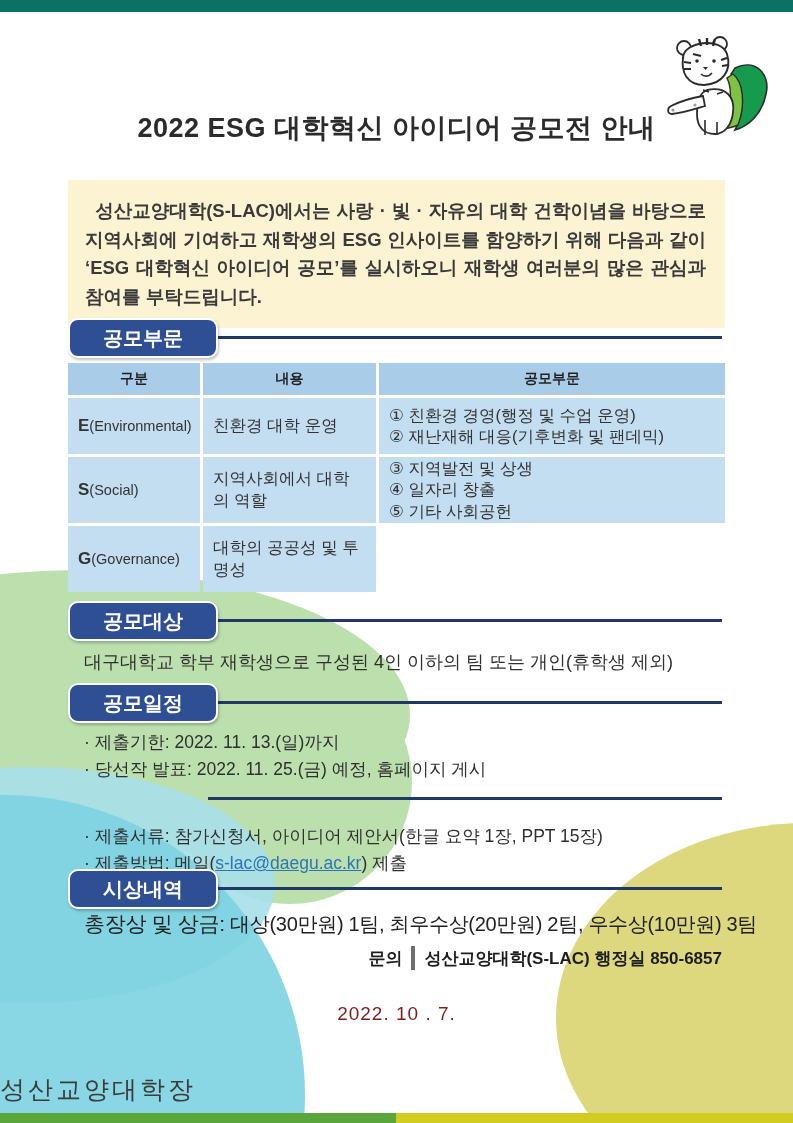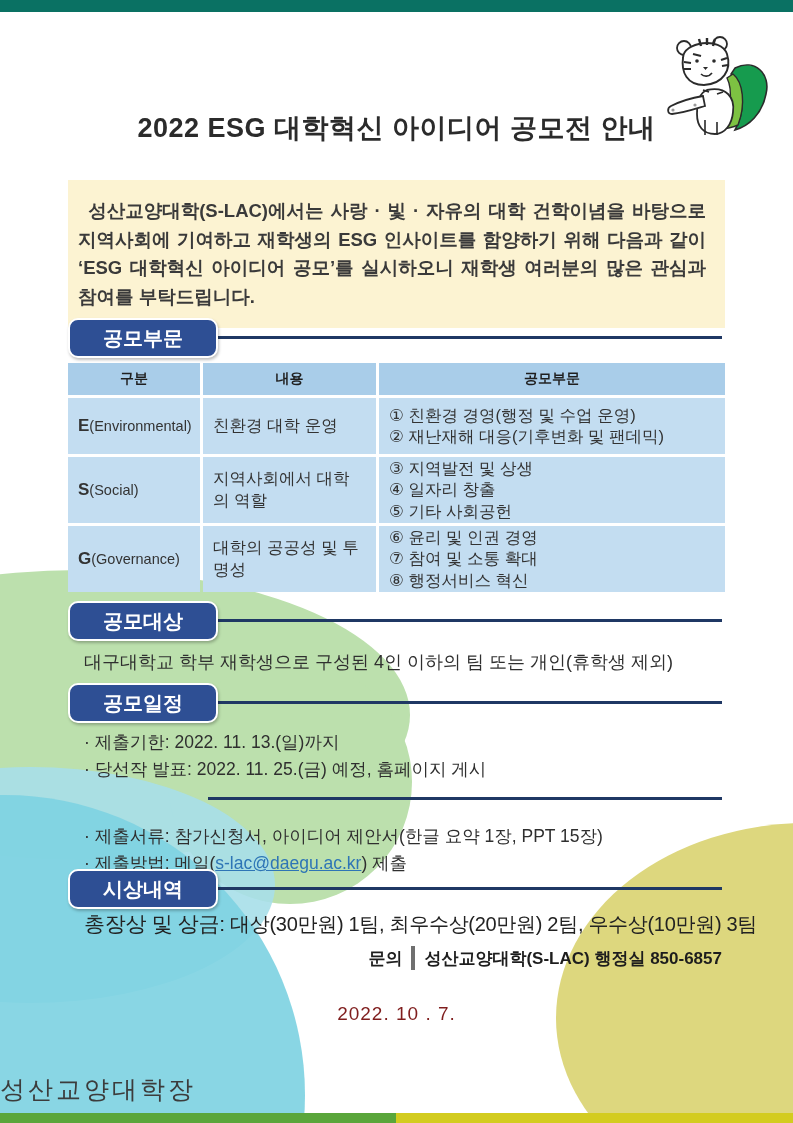--- a/index.html
+++ b/index.html
@@ -14,21 +14,21 @@
   .topbar{left:0;top:0;width:793px;height:12px;background:#0A7163;}
   .botbar-green{left:0;bottom:0;width:396px;height:10px;background:#5AA63B;}
   .botbar-yellow{left:396px;bottom:0;width:397px;height:10px;background:#D3CC20;}
   
   .bg-svg{left:0;top:0;width:793px;height:1123px;}
   
   .title{left:0;top:110px;width:793px;text-align:center;
     font-size:27px;font-weight:700;letter-spacing:0.5px;color:#2b2b2b;}
   
   .intro{left:68px;top:180px;width:657px;box-sizing:border-box;
-    background:#FCF3D2;padding:17px 19px 16px 10px;
+    background:#FCF3D2;padding:17px 19px 16px 17px;
     font-size:18.5px;font-weight:600;line-height:1.55;color:#3a3a3a;
     text-indent:0.55em;text-align:justify;}
   
   .sec{position:absolute;left:68px;width:654px;height:40px;}
   .sec-line{position:absolute;left:140px;right:0;top:18px;height:3px;background:#1F3864;}
   .sec-badge{position:absolute;left:0;top:0;width:150px;height:40px;box-sizing:border-box;
     background:#2E4F94;border:2px solid #ffffff;border-radius:10px;
     color:#ffffff;font-weight:700;font-size:20px;
     display:flex;align-items:center;justify-content:center;
     box-shadow:1px 2px 3px rgba(0,0,0,.25);}
@@ -135,25 +135,20 @@
     <div class="cell r2">
       <div class="itemline">③ 지역발전 및 상생</div>
       <div class="itemline">④ 일자리 창출</div>
       <div class="itemline">⑤ 기타 사회공헌</div>
     </div>
 
     <div class="cell r3">
       <div><span class="cat-b">G</span><span class="cat-r">(Governance)</span></div>
     </div>
     <div class="cell r3 contentcell">대학의 공공성 및 투명성</div>
-    <div class="cell r3">
-      <div class="itemline">⑥ 윤리 및 인권 경영</div>
-      <div class="itemline">⑦ 참여 및 소통 확대</div>
-      <div class="itemline">⑧ 행정서비스 혁신</div>
-    </div>
   </div>
 
   <div class="sec" style="top:601px">
     <div class="sec-line"></div>
     <div class="sec-badge">공모대상</div>
   </div>
   <div class="abs body-text" style="top:650px">대구대학교 학부 재학생으로 구성된 4인 이하의 팀 또는 개인(휴학생 제외)</div>
 
   <div class="sec" style="top:683px">
     <div class="sec-line"></div>

